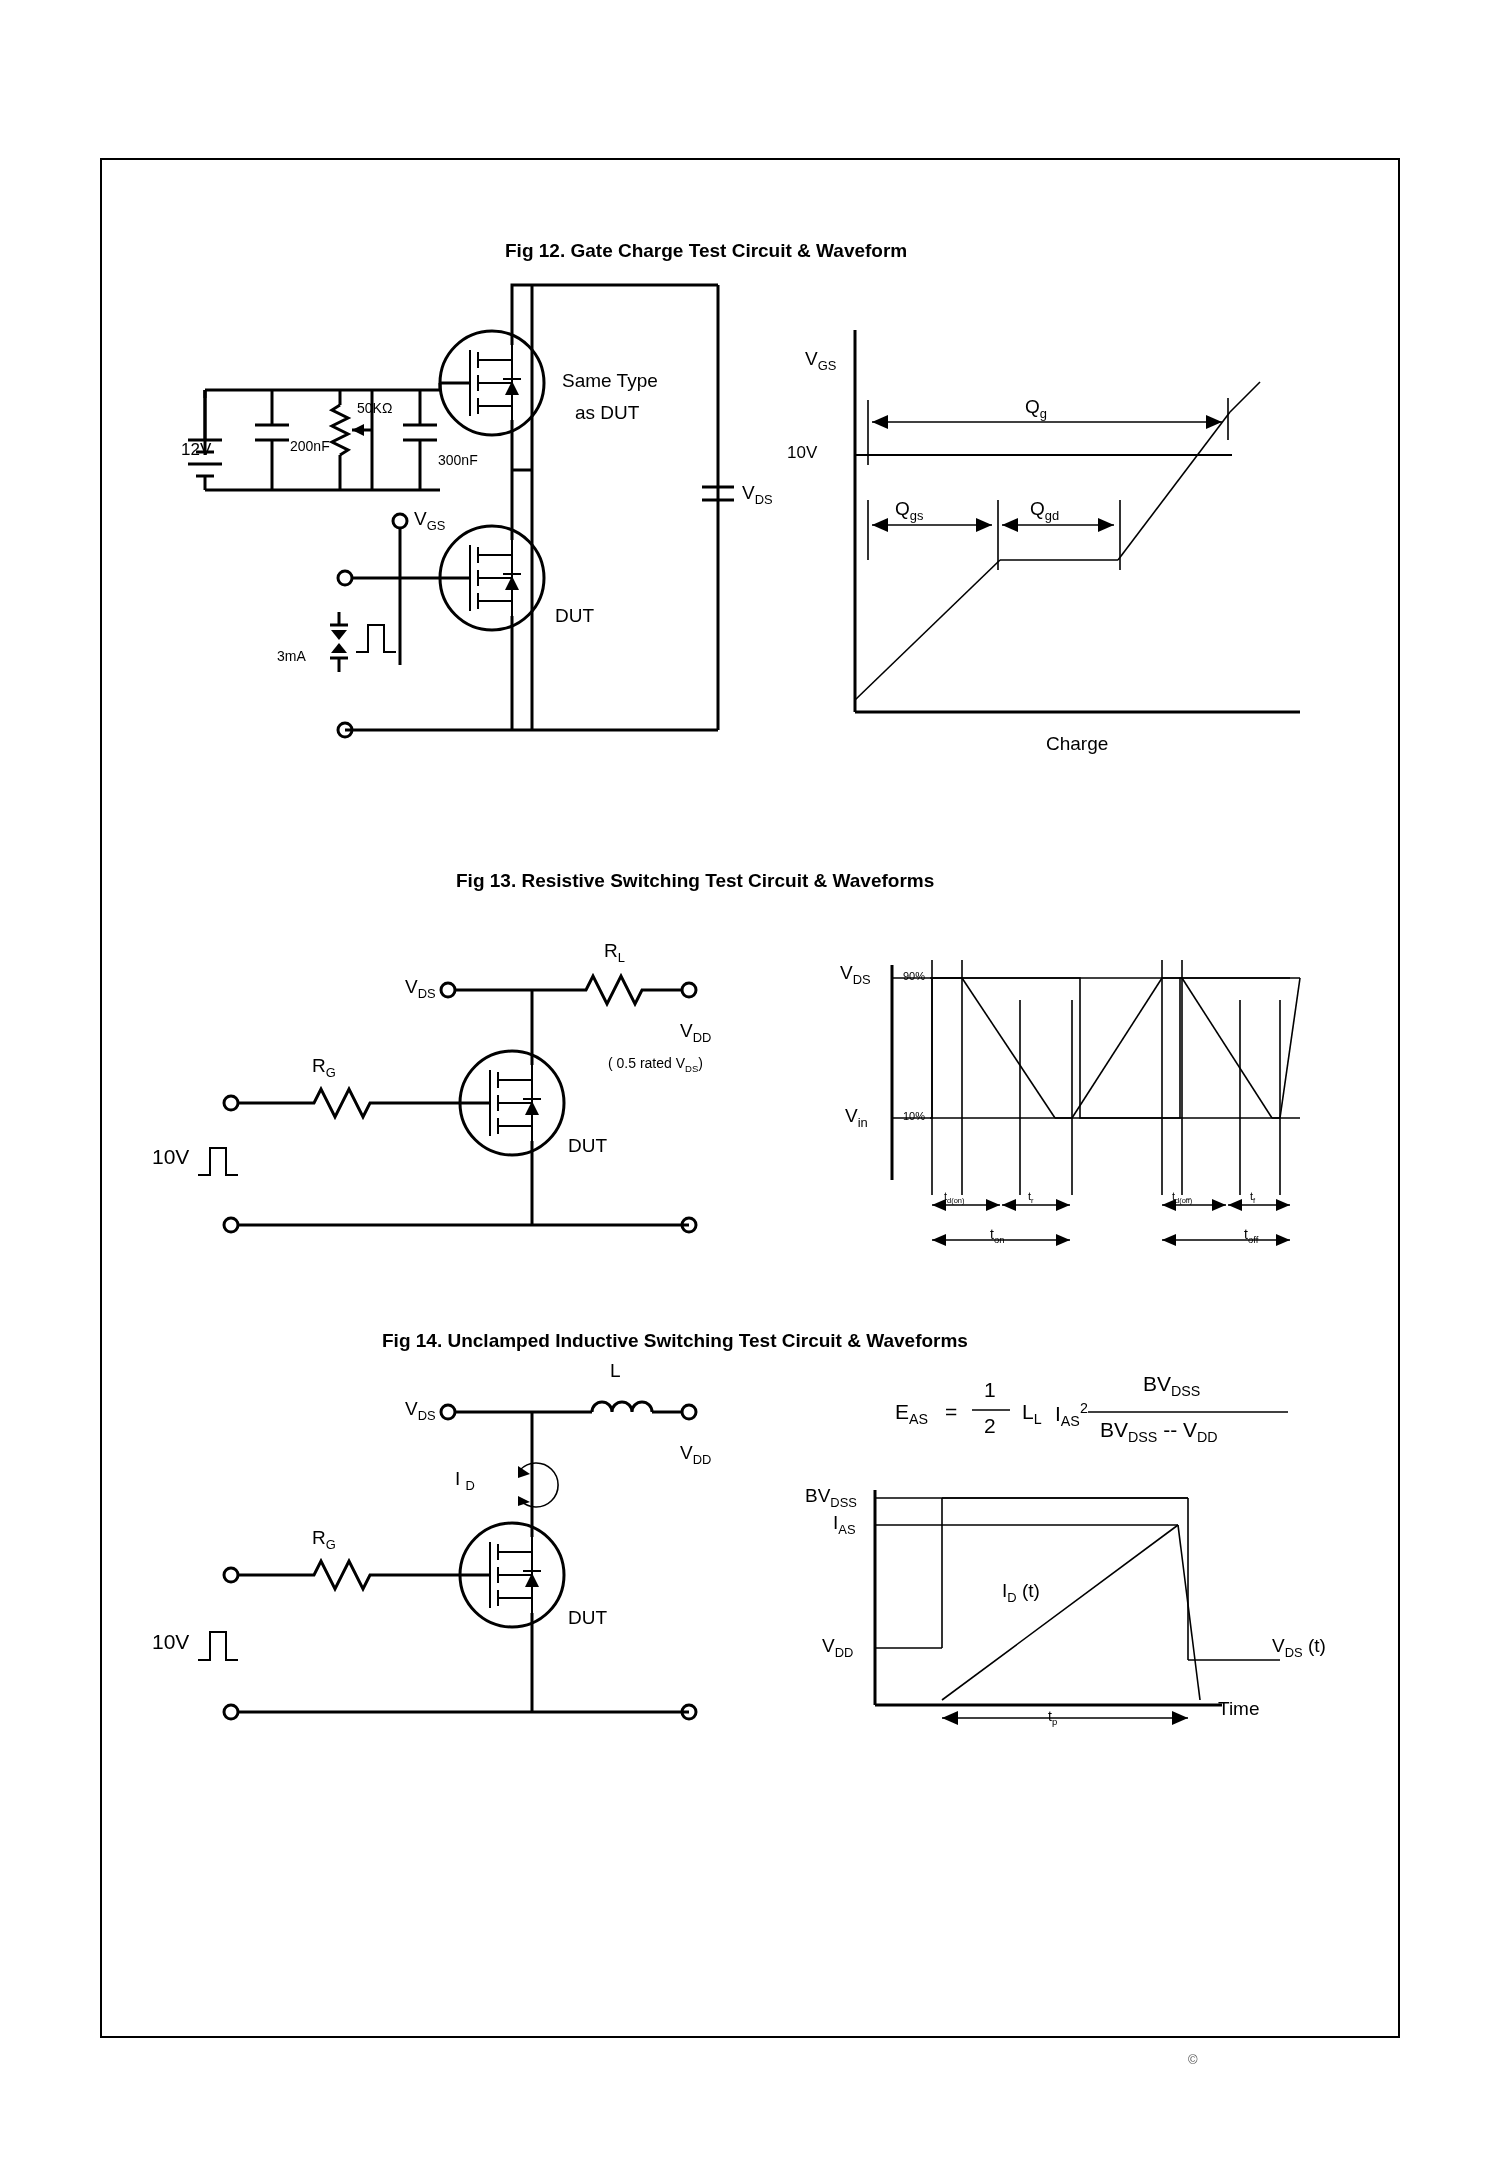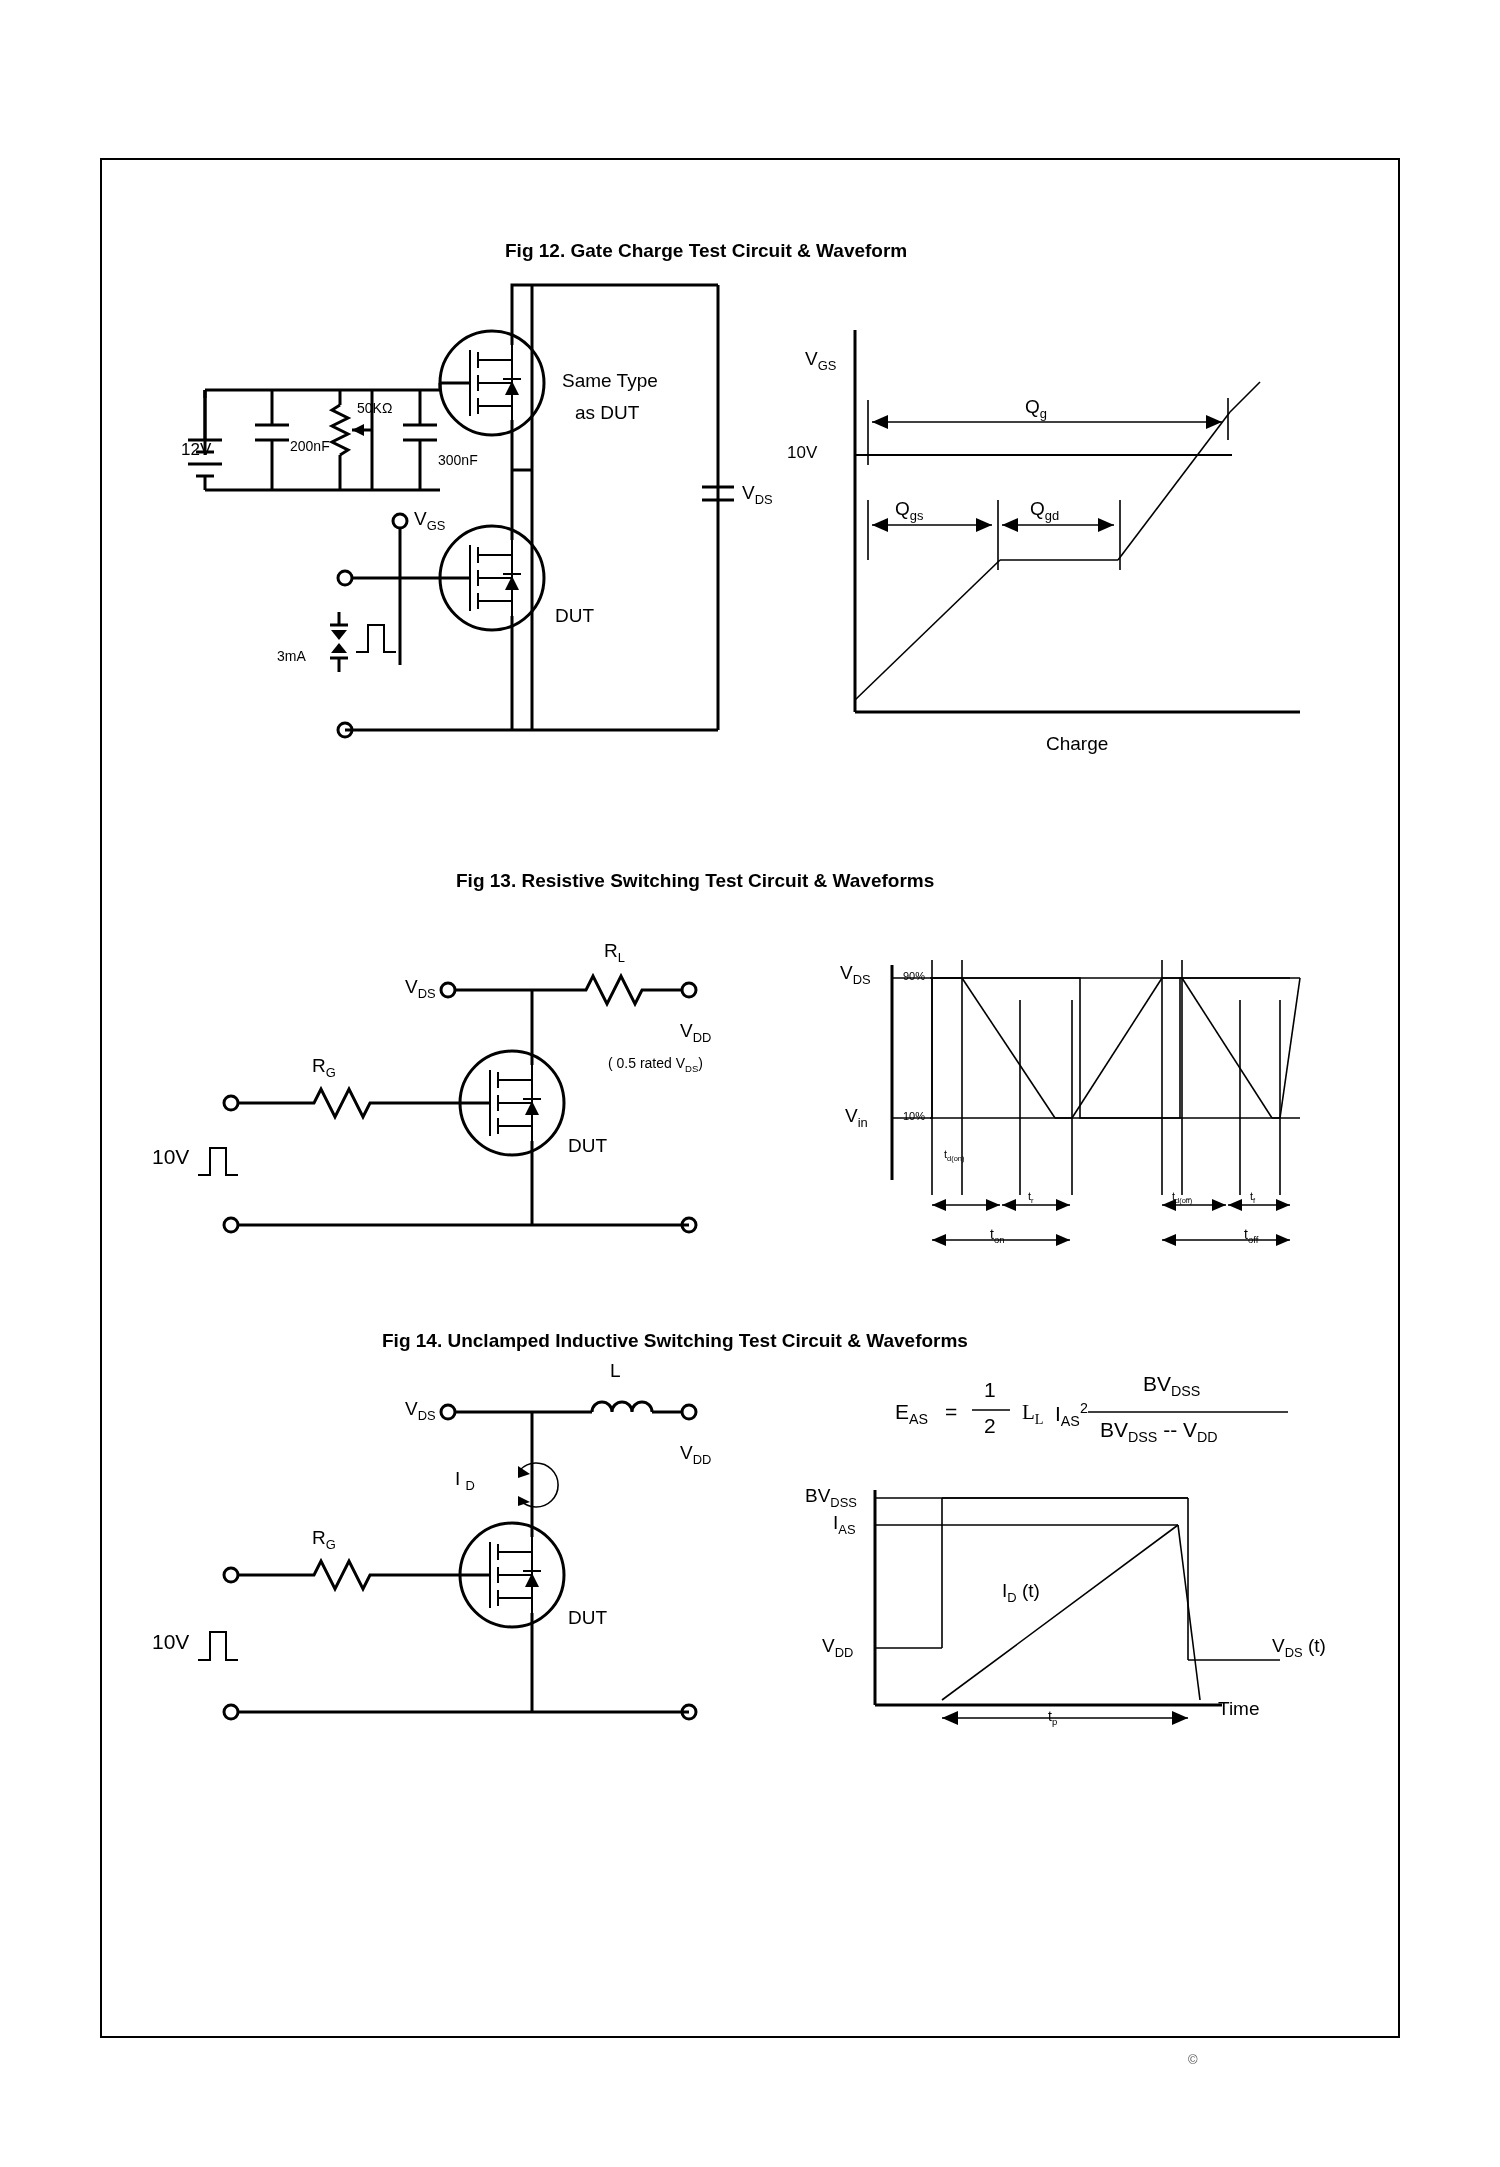--- a/index.html
+++ b/index.html
@@ -265,21 +265,21 @@
   <div class="lbl" style="left:312px;top:1055px;"><span>R</span><sub>G</sub></div>
   <div class="lbl" style="left:680px;top:1020px;"><span>V</span><sub>DD</sub></div>
   <div class="lbl sm" style="left:608px;top:1055px;"><span>( 0.5 rated V</span><sub>DS</sub><span>)</span></div>
   <div class="lbl" style="left:152px;top:1145px;font-size:21px;"><span>10V</span></div>
   <div class="lbl" style="left:568px;top:1135px;"><span>DUT</span></div>
 
   <div class="lbl" style="left:840px;top:962px;"><span>V</span><sub>DS</sub></div>
   <div class="lbl" style="left:845px;top:1105px;"><span>V</span><sub>in</sub></div>
   <div class="lbl xs" style="left:903px;top:970px;"><span>90%</span></div>
   <div class="lbl xs" style="left:903px;top:1110px;"><span>10%</span></div>
-  <div class="lbl xs" style="left:944px;top:1148px;text-align:right;"><span>t</span><sub>d(on)</sub></div>
+  <div class="lbl xs" style="left:944px;top:1190px;text-align:right;"><span>t</span><sub>d(on)</sub></div>
   <div class="lbl xs" style="left:1028px;top:1190px;"><span>t</span><sub>r</sub></div>
   <div class="lbl xs" style="left:1172px;top:1190px;"><span>t</span><sub>d(off)</sub></div>
   <div class="lbl xs" style="left:1250px;top:1190px;"><span>t</span><sub>f</sub></div>
   <div class="lbl sm" style="left:990px;top:1226px;text-align:center;"><span>t</span><sub>on</sub></div>
   <div class="lbl sm" style="left:1244px;top:1226px;text-align:center;"><span>t</span><sub>off</sub></div>
 
   <div class="fig-title" style="left:382px;top:1330px;">Fig 14.  Unclamped Inductive Switching Test Circuit  &amp;  Waveforms</div>
 
   <svg width="1500" height="2167">
 
@@ -346,21 +346,21 @@
   <div class="lbl" style="left:680px;top:1442px;"><span>V</span><sub>DD</sub></div>
   <div class="lbl" style="left:455px;top:1468px;"><span>I</span> <sub>D</sub></div>
   <div class="lbl" style="left:312px;top:1527px;"><span>R</span><sub>G</sub></div>
   <div class="lbl" style="left:152px;top:1630px;font-size:21px;"><span>10V</span></div>
   <div class="lbl" style="left:568px;top:1607px;"><span>DUT</span></div>
 
   <div class="lbl" style="left:895px;top:1400px;font-size:21px;"><span>E</span><sub>AS</sub></div>
   <div class="lbl" style="left:945px;top:1400px;font-size:21px;"><span>=</span></div>
   <div class="lbl" style="left:984px;top:1378px;font-size:21px;"><span>1</span></div>
   <div class="lbl" style="left:984px;top:1414px;font-size:21px;"><span>2</span></div>
-  <div class="lbl" style="left:1022px;top:1400px;font-size:21px;font-family:Liberation Serif, serif;"><span>L</span><sub>L</sub></div>
+  <div class="lbl" style="left:1022px;top:1400px;font-size:21px;"><span>L</span><sub>L</sub></div>
   <div class="lbl" style="left:1055px;top:1400px;font-size:21px;"><span>I</span><sub>AS</sub><sup>2</sup></div>
   <div class="lbl" style="left:1143px;top:1372px;font-size:21px;"><span>BV</span><sub>DSS</sub></div>
   <div class="lbl" style="left:1100px;top:1418px;font-size:21px;"><span>BV</span><sub>DSS</sub> <span>--  V</span><sub>DD</sub></div>
 
   <div class="lbl" style="left:805px;top:1485px;"><span>BV</span><sub>DSS</sub></div>
   <div class="lbl" style="left:833px;top:1512px;"><span>I</span><sub>AS</sub></div>
   <div class="lbl" style="left:822px;top:1635px;"><span>V</span><sub>DD</sub></div>
   <div class="lbl" style="left:1002px;top:1580px;"><span>I</span><sub>D</sub> <span>(t)</span></div>
   <div class="lbl" style="left:1272px;top:1635px;"><span>V</span><sub>DS</sub> <span>(t)</span></div>
   <div class="lbl sm" style="left:1048px;top:1708px;"><span>t</span><sub>p</sub></div>

